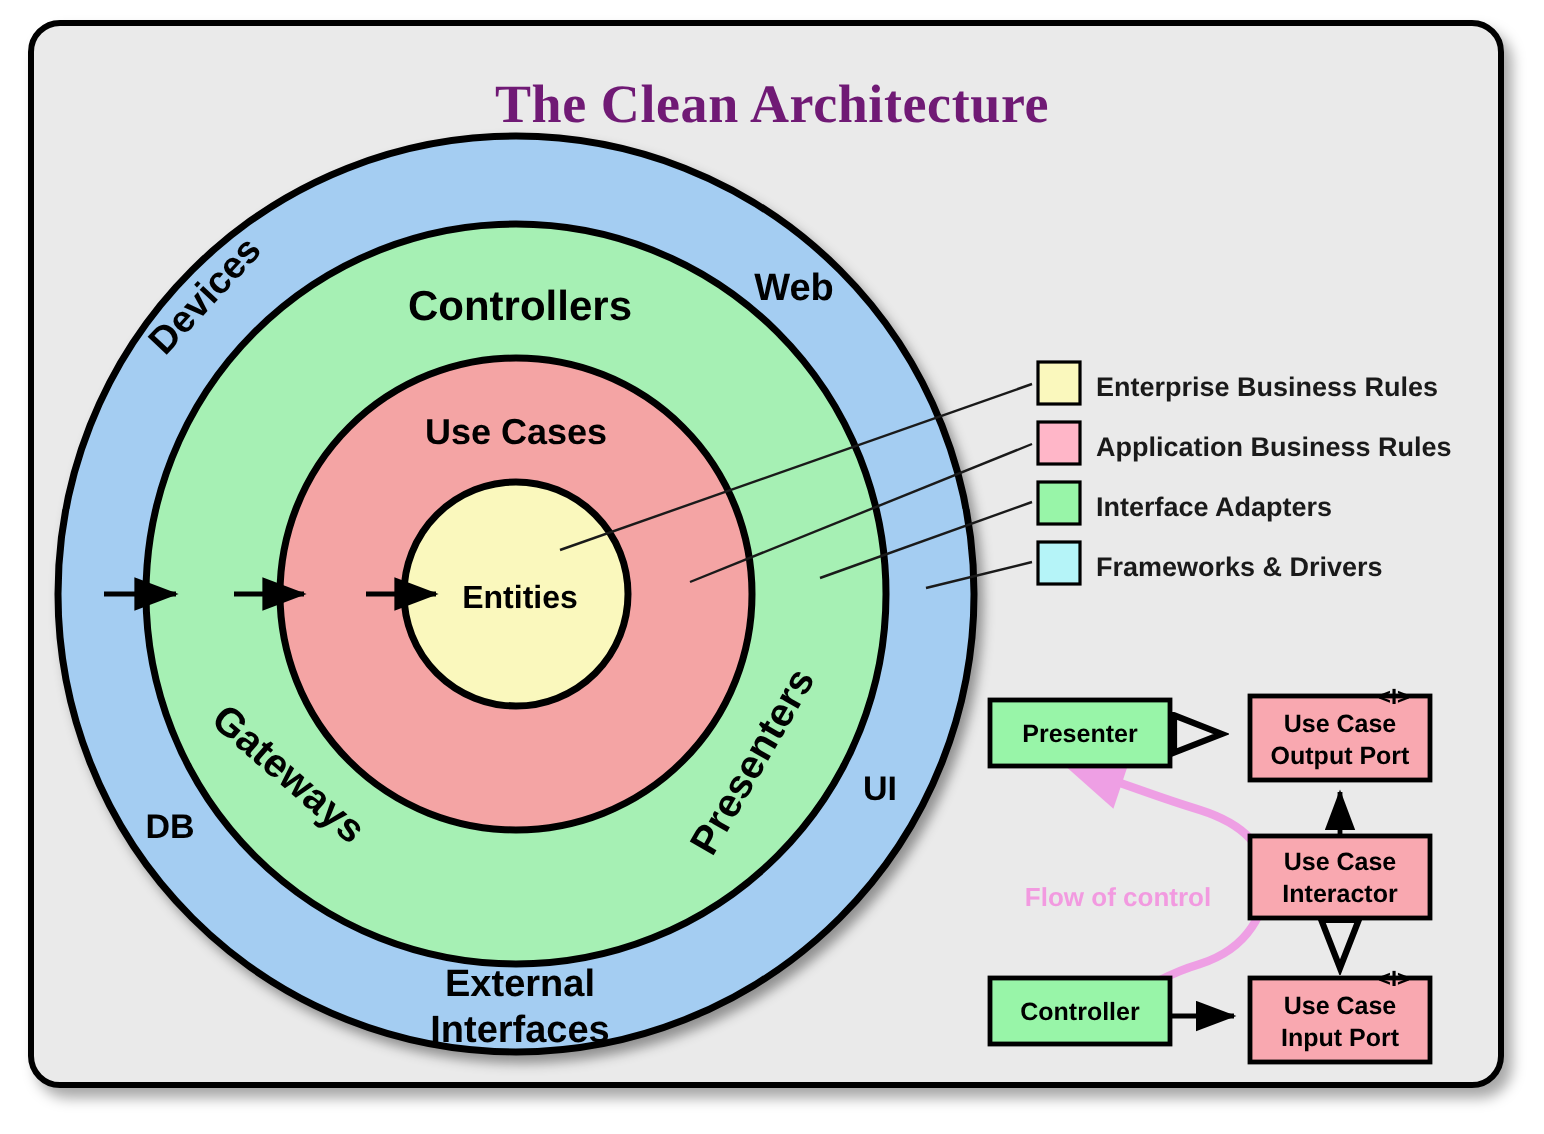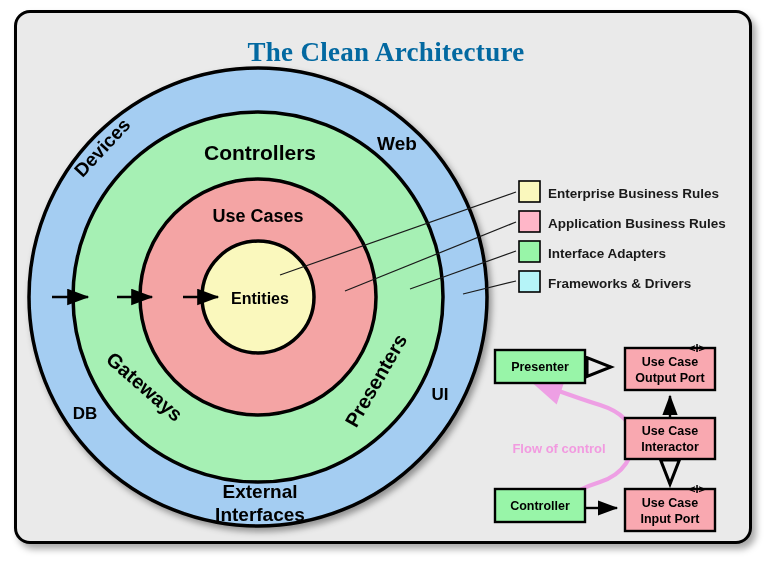--- a/index.html
+++ b/index.html
@@ -29,21 +29,21 @@
   }
   #title {
     position: absolute;
     left: 0;
     top: 24px;
     width: 738px;
     text-align: center;
     font-family: "Liberation Serif", serif;
     font-weight: bold;
     font-size: 27px;
-    color: #0369a1;
+    color: #701a75;
     letter-spacing: 0.3px;
   }
   svg.layer {
     position: absolute;
     left: 0;
     top: 0;
     width: 772px;
     height: 567px;
     overflow: visible;
   }

